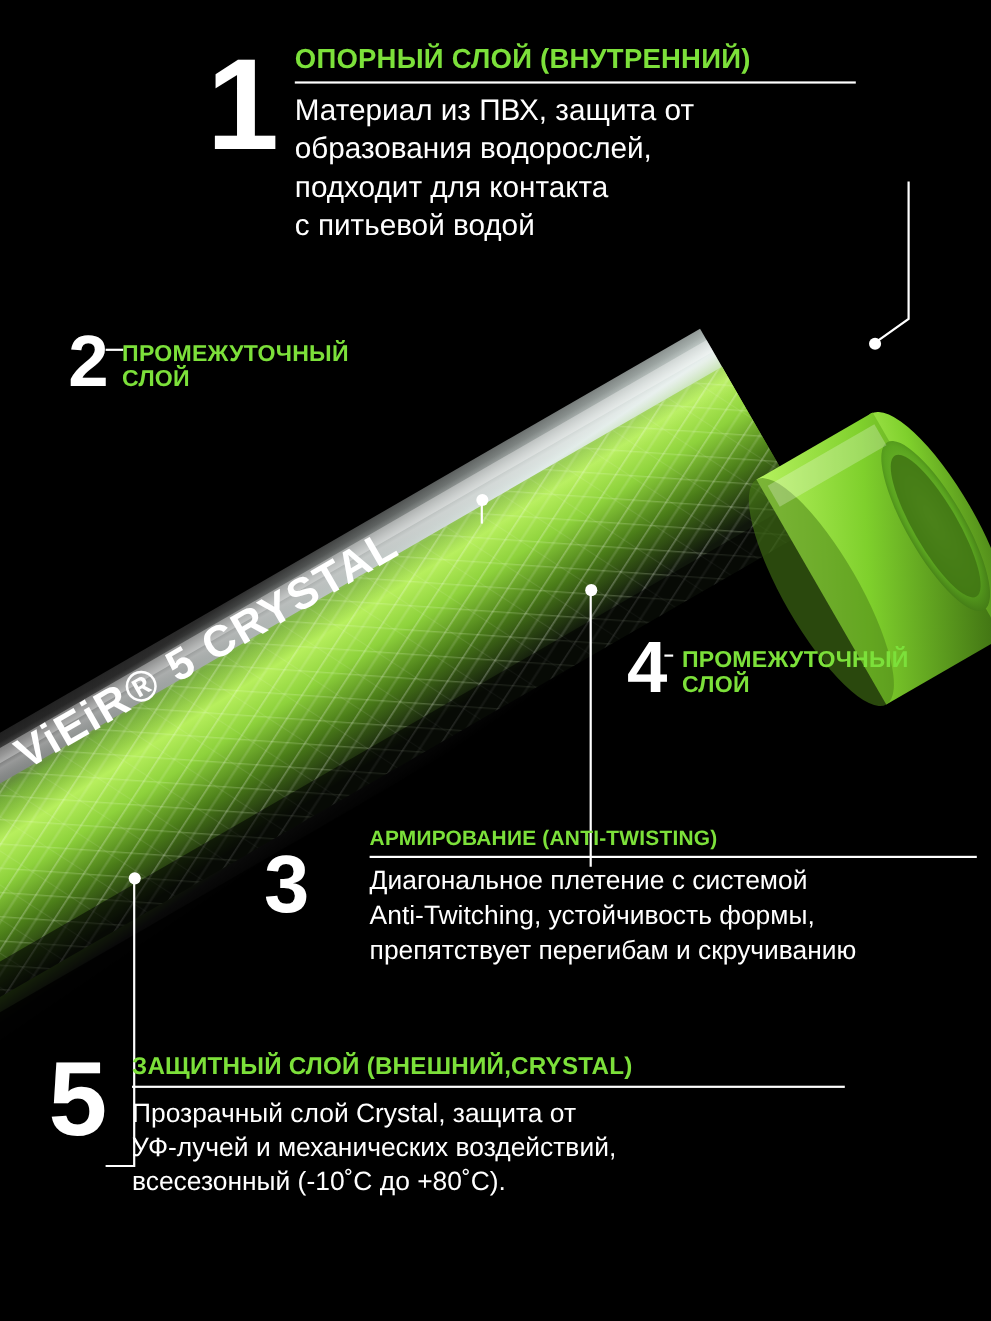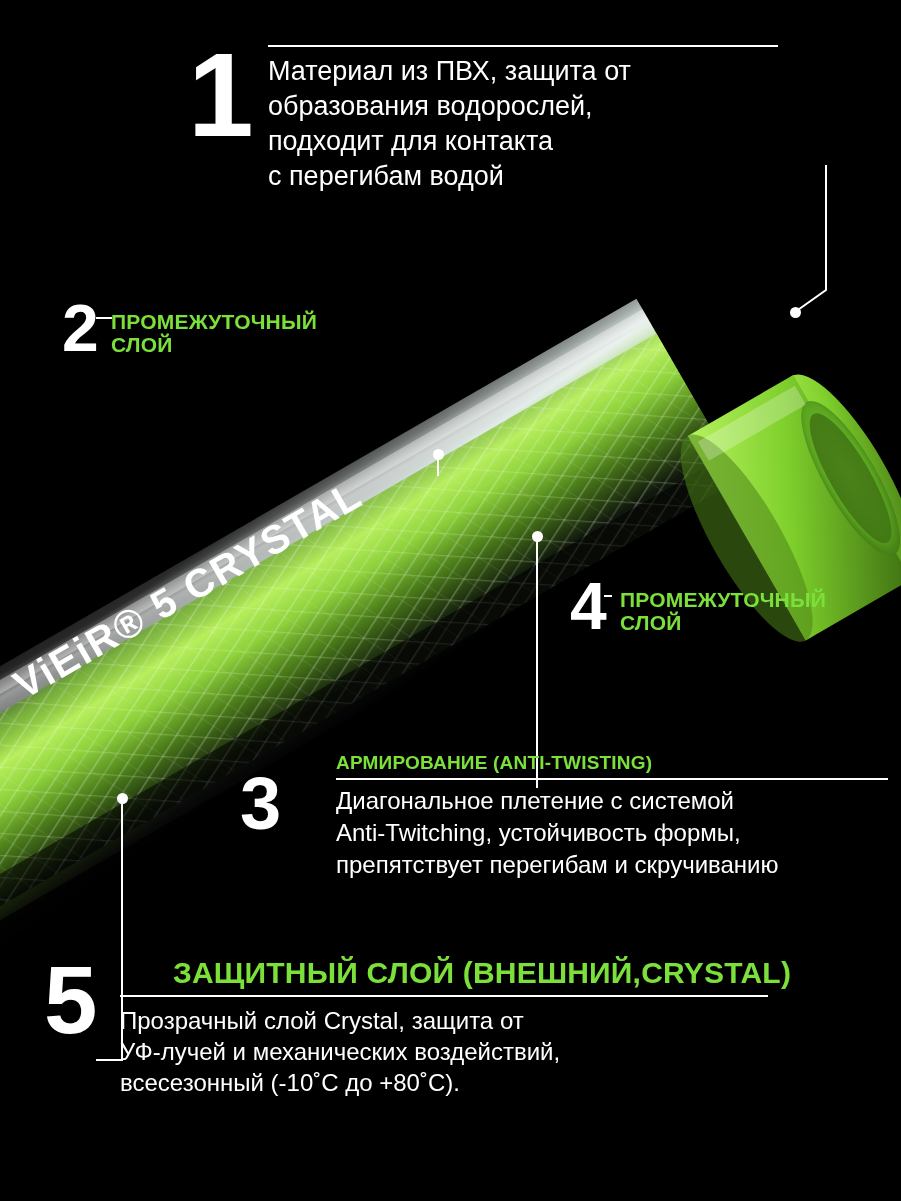--- a/index.html
+++ b/index.html
@@ -79,21 +79,21 @@
   #callout-3 .num { left: 0px; top: 22px; font-size: 74px; }
   #callout-3 .txtwrap { margin-left: 96px; }
   #callout-3 .title { font-size: 19px; }
   #callout-3 .rule { width: 552px; margin: 4px 0 5px 0; }
   #callout-3 .body { font-size: 24px; line-height: 1.33; }
 
   
   #callout-5 { left: 44px; top: 948px; width: 800px; }
   #callout-5 .num { left: 0px; top: 14px; font-size: 96px; }
   #callout-5 .txtwrap { margin-left: 76px; padding-top: 8px; }
-  #callout-5 .title { font-size: 30px; text-align: center; }
+  #callout-5 .title { font-size: 22px; }
   #callout-5 .rule { width: 648px; margin: 5px 0 8px 0; }
   #callout-5 .body { font-size: 24px; line-height: 1.30; }
 
   
   .leader { position: absolute; }
   .dot {
     position: absolute;
     width: 11px; height: 11px;
     border-radius: 50%;
     background: #ffffff;
@@ -208,25 +208,26 @@
     <path d="M122 798 L122 1060 L96 1060" stroke="#ffffff" stroke-width="2" fill="none"></path>
   </svg>
   <div class="dot" style="left:790px;top:307px;"></div>
   <div class="dot" style="left:433px;top:449px;"></div>
   <div class="dot" style="left:532px;top:531px;"></div>
   <div class="dot" style="left:117px;top:793px;"></div>
 
   <div class="callout" id="callout-1">
     <div class="num">1</div>
     <div class="txtwrap">
+      <div class="title">ОПОРНЫЙ СЛОЙ (ВНУТРЕННИЙ)</div>
       <div class="rule"></div>
       <div class="body">Материал из ПВХ, защита от
 образования водорослей,
 подходит для контакта
-с перегибам водой</div>
+с питьевой водой</div>
     </div>
   </div>
 
   <div class="callout" id="callout-2">
     <div class="num">2</div>
     <div class="txtwrap">
       <div class="title">ПРОМЕЖУТОЧНЫЙ
 СЛОЙ</div>
     </div>
   </div>

